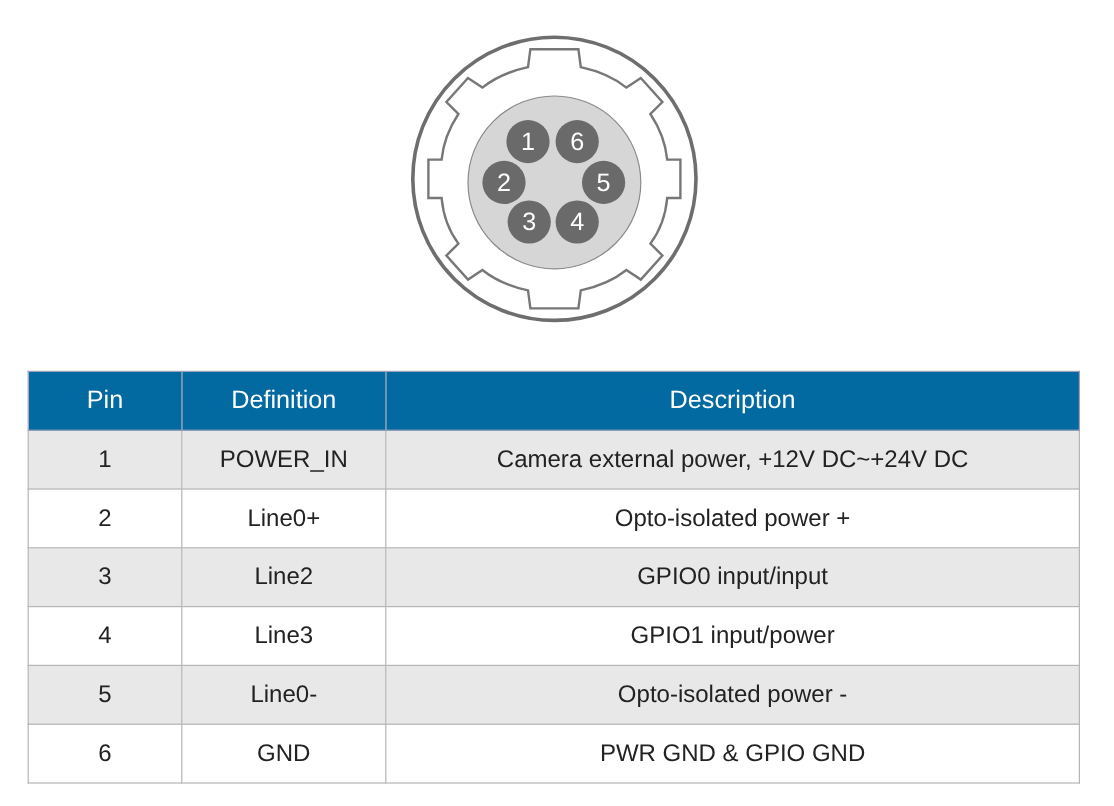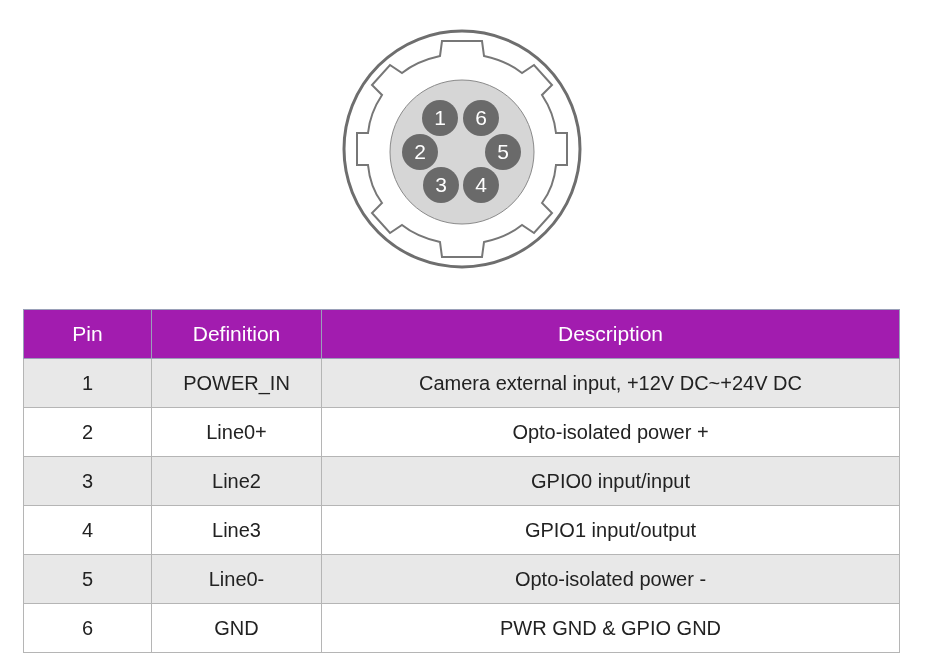--- a/index.html
+++ b/index.html
@@ -1,19 +1,19 @@
 <!DOCTYPE html>
 <html><head>
 <meta charset="utf-8">
 <style>
   html,body{margin:0;padding:0;background:#ffffff;}
   body{width:928px;height:672px;position:relative;overflow:hidden;font-family:"Liberation Sans",sans-serif;}
   .connector{position:absolute;left:342px;top:27px;width:240px;height:244px;}
   table.pins{position:absolute;left:23px;top:309px;width:877px;border-collapse:collapse;table-layout:fixed;}
-  table.pins th{background:#a21caf;color:#ffffff;font-weight:normal;font-size:21px;height:48px;border:1px solid #9aa0b8;text-align:center;padding:0;}
+  table.pins th{background:#0369a1;color:#ffffff;font-weight:normal;font-size:21px;height:48px;border:1px solid #9aa0b8;text-align:center;padding:0;}
   table.pins td{font-size:20px;color:#222;height:48px;border:1px solid #b5b5b5;text-align:center;padding:0;}
   table.pins tr.odd td{background:#e8e8e8;}
   table.pins tr.even td{background:#ffffff;}
   col.c1{width:128px;} col.c2{width:170px;} col.c3{width:auto;}
 </style>
 </head>
 <body>
 
 <svg class="connector" viewBox="0 0 240 244" xmlns="http://www.w3.org/2000/svg">
   <circle cx="120" cy="122" r="118" fill="#fff" stroke="#6e6e6e" stroke-width="3"></circle>
@@ -45,36 +45,36 @@
     <tr>
       <th>Pin</th>
       <th>Definition</th>
       <th>Description</th>
     </tr>
   </thead>
   <tbody>
     <tr class="odd">
       <td>1</td>
       <td>POWER_IN</td>
-      <td>Camera external input, +12V DC~+24V DC</td>
+      <td>Camera external power, +12V DC~+24V DC</td>
     </tr>
     <tr class="even">
       <td>2</td>
       <td>Line0+</td>
       <td>Opto-isolated power +</td>
     </tr>
     <tr class="odd">
       <td>3</td>
       <td>Line2</td>
       <td>GPIO0 input/input</td>
     </tr>
     <tr class="even">
       <td>4</td>
       <td>Line3</td>
-      <td>GPIO1 input/output</td>
+      <td>GPIO1 input/power</td>
     </tr>
     <tr class="odd">
       <td>5</td>
       <td>Line0-</td>
       <td>Opto-isolated power -</td>
     </tr>
     <tr class="even">
       <td>6</td>
       <td>GND</td>
       <td>PWR GND &amp; GPIO GND</td>

